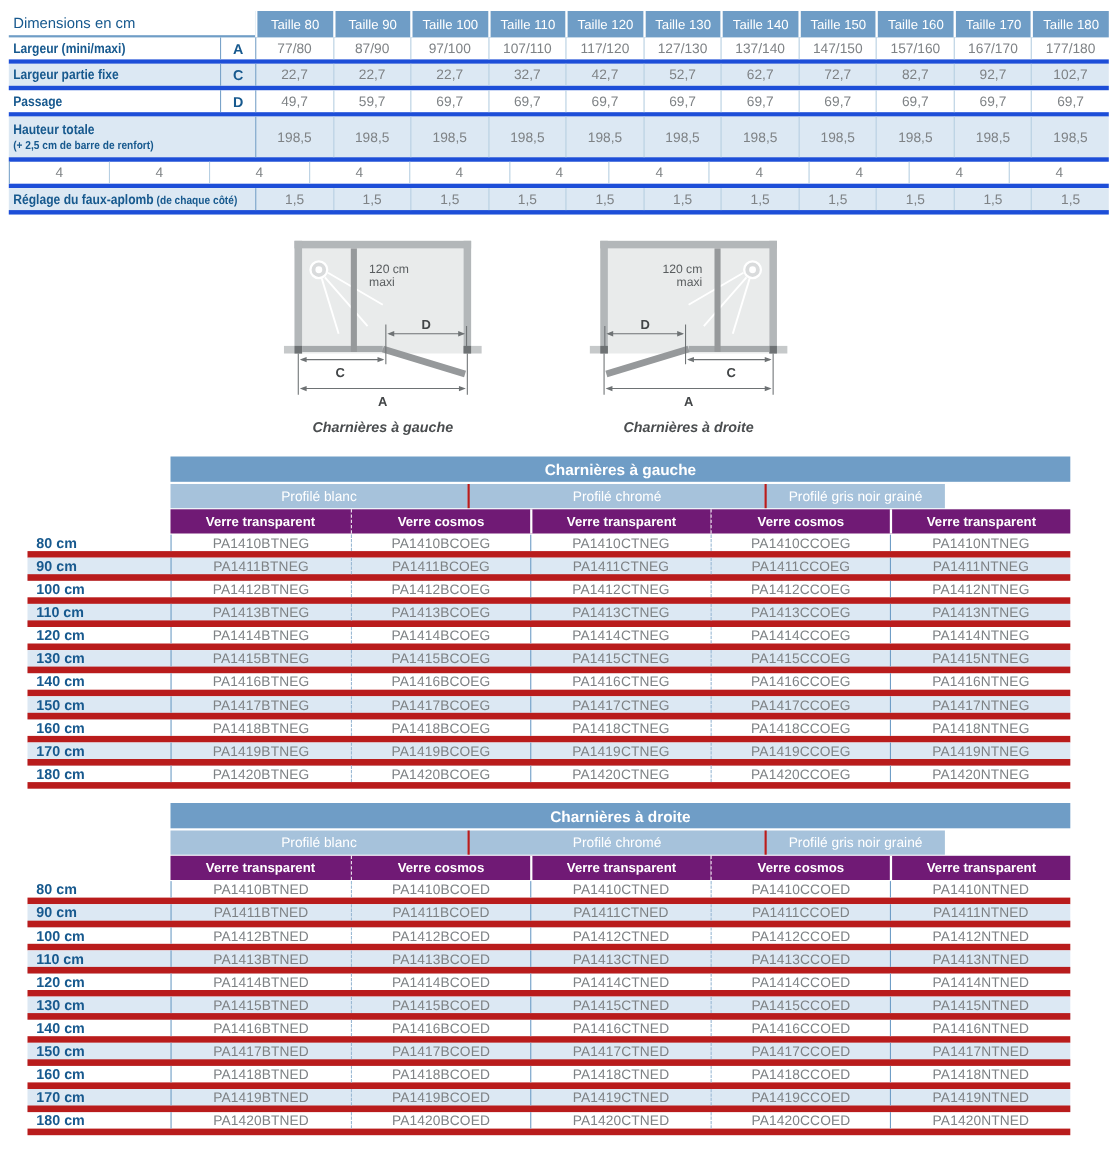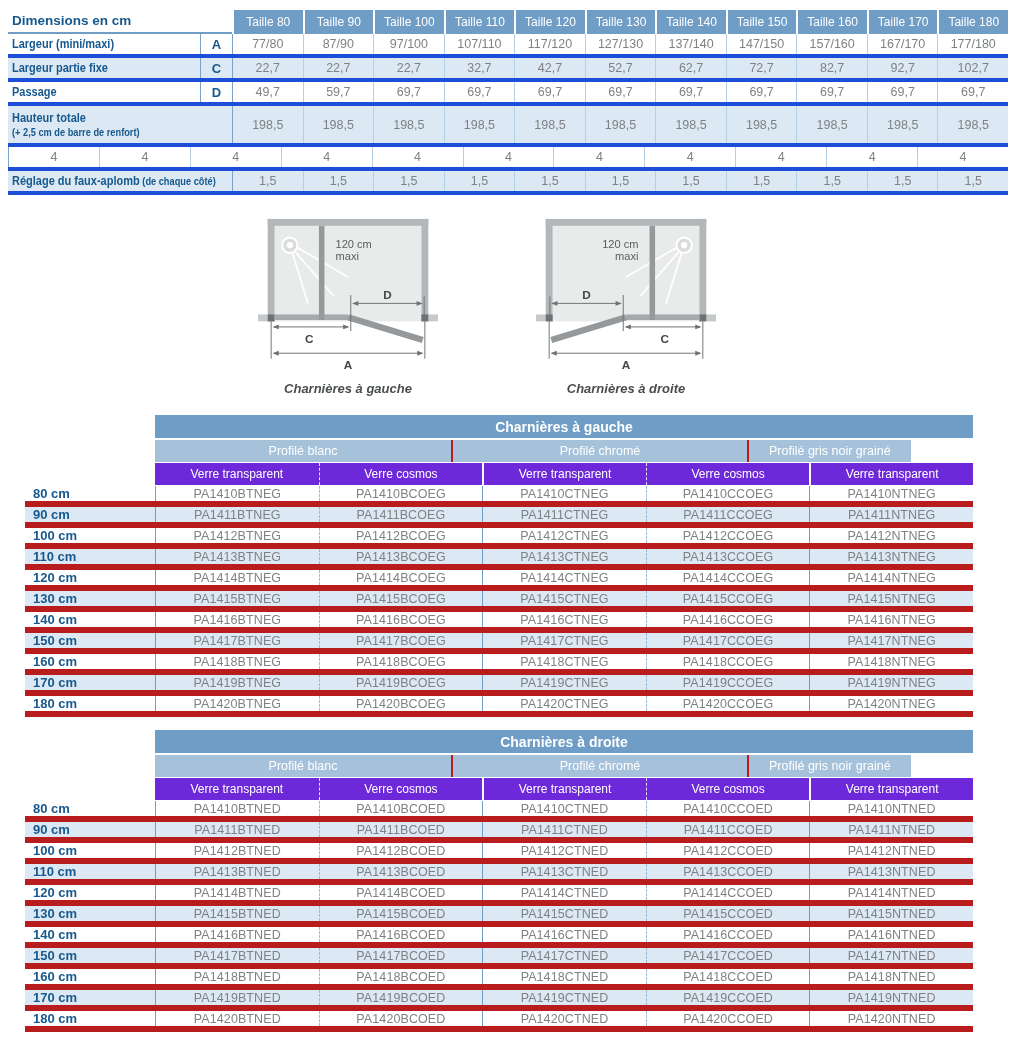--- a/index.html
+++ b/index.html
@@ -2,21 +2,21 @@
 <html><head>
 <meta charset="utf-8">
 <style>
   *{margin:0;padding:0;box-sizing:border-box}
   html,body{background:#fff}
   body{width:1016px;height:1064px;position:relative;font-family:"Liberation Sans",sans-serif;overflow:hidden}
 
   
   .dims{position:absolute;left:8px;top:10px;width:1000px}
   .dt-header{display:flex;height:24px}
-  .dt-corner{width:224px;display:flex;align-items:flex-end;padding:0 0 4px 4px;color:#17598e;font-weight:700;font-size:13.5px;border-bottom:2px solid #6f9dc6}
+  .dt-corner{width:224px;display:flex;align-items:flex-end;padding:0 0 4px 4px;color:#17598e;font-weight:400;font-size:13.5px;border-bottom:2px solid #6f9dc6}
   .dt-head{flex:1;background:#6f9dc6;color:#fff;font-weight:400;font-size:12px;display:flex;align-items:center;justify-content:center;border-left:2px solid #fff;white-space:nowrap}
   .dt-row{display:flex;height:24px;border-bottom:4px solid #1d4ed8}
   .dt-row.stripe{background:#dce8f3}
   .dt-row.tall{height:41px}
   .dt-label{width:192px;display:flex;flex-direction:column;justify-content:center;padding-left:4px;color:#17598e;font-weight:700;font-size:12.5px;line-height:1.15;overflow:hidden}
   .dt-label.wide{width:224px}
   .lab-line{white-space:nowrap;transform:scaleX(.88);transform-origin:0 50%}
   .lab-line .suffix{font-size:10.5px;font-weight:700}
   .dt-label .sub{font-size:10.5px;font-weight:700;white-space:nowrap;transform:scaleX(.88);transform-origin:0 50%}
   .dt-letter{width:32px;display:flex;align-items:center;justify-content:center;color:#17598e;font-weight:700;font-size:13px;border-left:1px solid #7aa3c9}
@@ -32,25 +32,25 @@
 
   
   .ptable{position:absolute;left:25px;width:948px}
   #ptable-gauche{top:415px}
   #ptable-droite{top:730px}
   .pt-title-row{display:flex;height:23px}
   .pt-spacer{width:130px}
   .pt-title{width:818px;background:#6f9dc6;color:#fff;font-weight:700;font-size:14px;display:flex;align-items:center;justify-content:center}
   .pt-groups{display:flex;height:22px;margin-top:1.5px}
   .pt-group{background:#a6c2db;color:#fff;font-size:12.5px;display:flex;align-items:center;justify-content:center;white-space:nowrap}
-  .pt-group.g2{width:296px}
+  .pt-group.g2{width:270px}
   .pt-group.g1{width:163.6px}
   .pt-group.gap{border-left:2px solid #b91c1c}
   .pt-glass{display:flex;height:22px;margin-top:1.5px}
-  .pt-glass-cell{width:163.6px;background:#6d28d9;color:#fff;font-size:12px;font-weight:400;display:flex;align-items:center;justify-content:center;white-space:nowrap}
+  .pt-glass-cell{width:163.6px;background:#701a75;color:#fff;font-size:12px;font-weight:700;display:flex;align-items:center;justify-content:center;white-space:nowrap}
   .gb-solid{border-left:2px solid #fff}
   .gb-dash{border-left:1px dashed rgba(255,255,255,.85)}
   .pt-rows{margin-top:1px}
   .pt-row{display:flex;height:21px;border-bottom:6px solid #b91c1c}
   .pt-row.stripe{background:#dce8f3}
   .pt-size{width:130px;display:flex;align-items:center;padding-left:8px;color:#17598e;font-weight:700;font-size:13px}
   .pt-code{width:163.6px;display:flex;align-items:center;justify-content:center;color:#7e8285;font-size:12.5px;letter-spacing:.1px}
   .cb-solid{border-left:1px solid #6f9dc6}
   .cb-dash{border-left:1px dashed #9bb9d4}
 </style>

